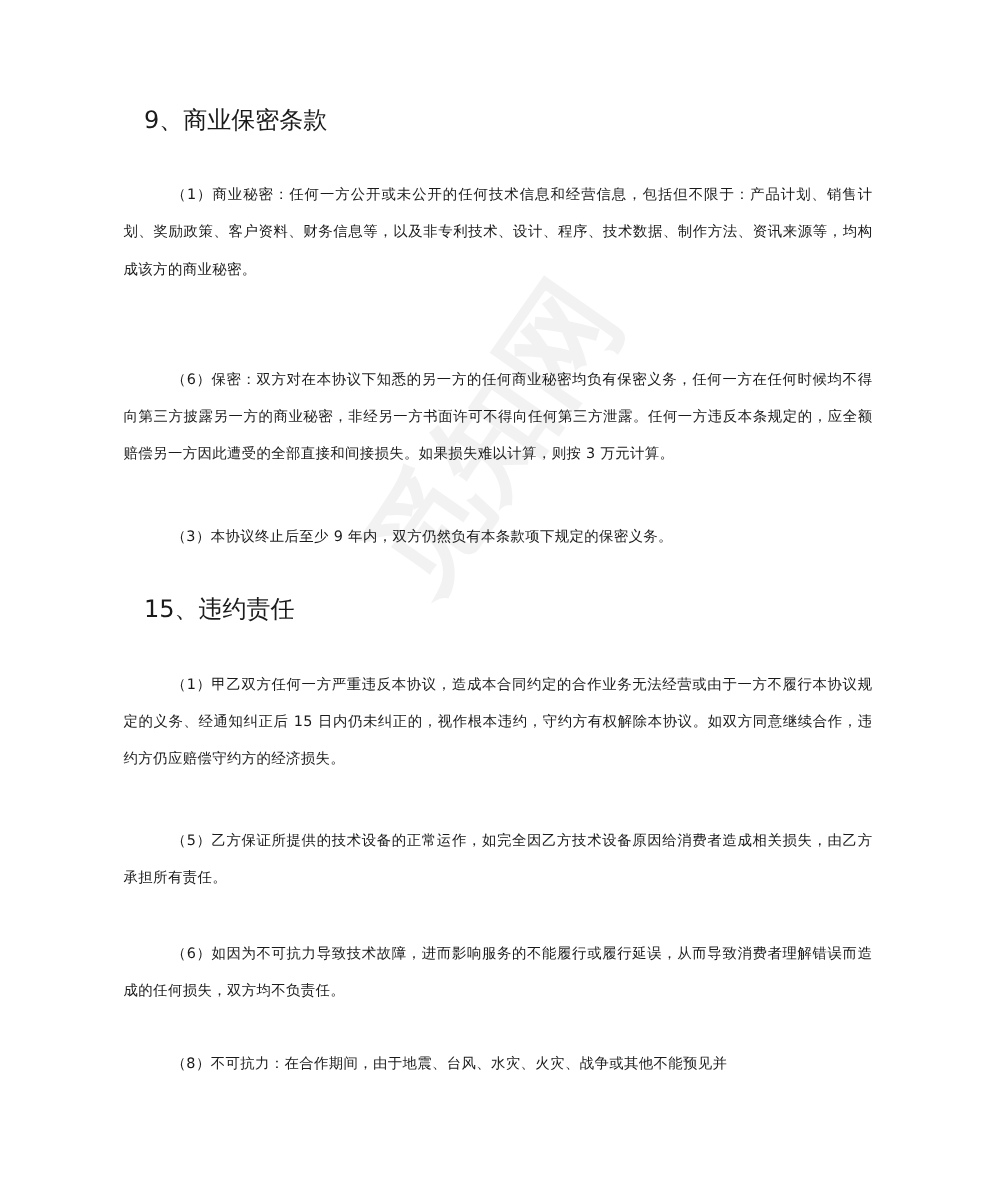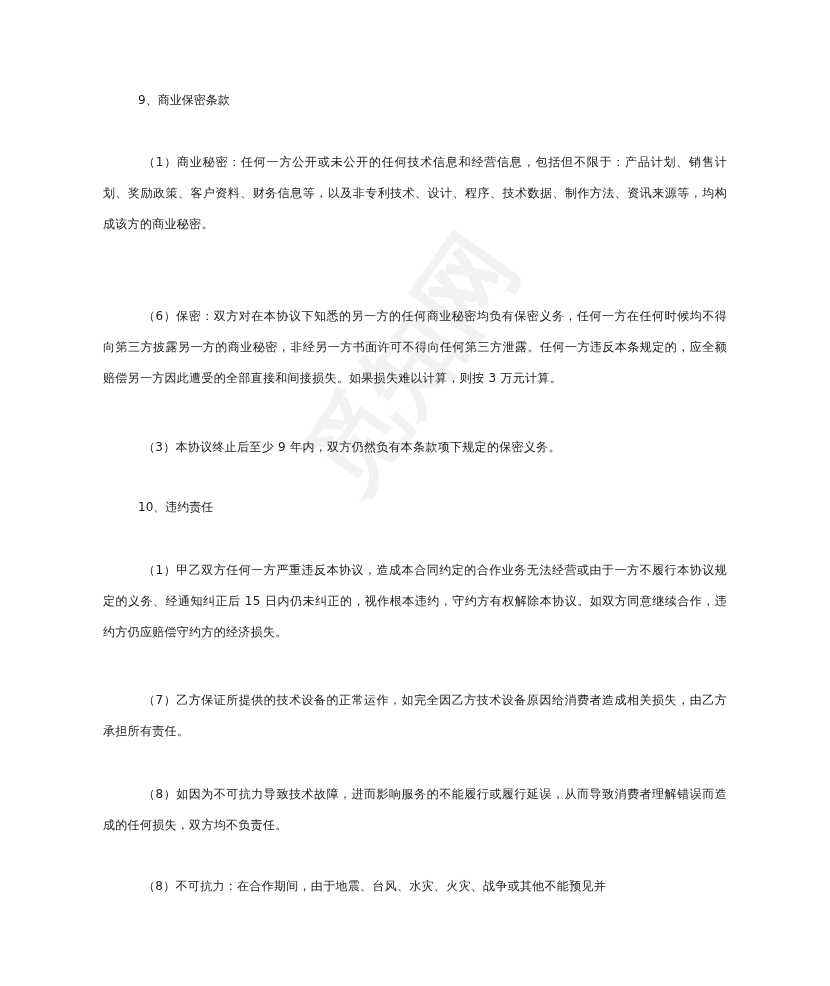--- a/index.html
+++ b/index.html
@@ -3,21 +3,21 @@
 <meta charset="utf-8">
 <style>
   html, body { margin: 0; padding: 0; }
   body {
     width: 830px; height: 986px; background: #ffffff; position: relative; overflow: hidden;
     font-family: "DejaVu Sans", "Liberation Sans", sans-serif;
     color: #1a1a1a;
   }
   .page { position: absolute; left: 103px; top: 0; width: 624px; }
   .heading {
-    position: absolute; left: 35px; font-size: 12px; line-height: 20px; white-space: nowrap;
+    position: absolute; left: 17px; font-size: 20px; line-height: 20px; white-space: nowrap;
   }
   .para {
     position: absolute; left: 0; width: 624px; font-size: 12px; line-height: 31px;
     text-indent: 40px; text-align: justify; letter-spacing: 0.3px;
   }
   .watermark {
     position: absolute; left: 270px; top: 300px; font-size: 95px; font-weight: bold;
     color: rgba(0,0,0,0.05); transform: rotate(-55deg); transform-origin: center;
     white-space: nowrap; pointer-events: none;
     font-family: "DejaVu Sans", sans-serif;
@@ -30,22 +30,22 @@
 
 <div class="page">
   <div class="heading" style="top:90px">9、商业保密条款</div>
 
   <div class="para" style="top:147px">（1）商业秘密：任何一方公开或未公开的任何技术信息和经营信息，包括但不限于：产品计划、销售计划、奖励政策、客户资料、财务信息等，以及非专利技术、设计、程序、技术数据、制作方法、资讯来源等，均构成该方的商业秘密。</div>
 
   <div class="para" style="top:301px">（6）保密：双方对在本协议下知悉的另一方的任何商业秘密均负有保密义务，任何一方在任何时候均不得向第三方披露另一方的商业秘密，非经另一方书面许可不得向任何第三方泄露。任何一方违反本条规定的，应全额赔偿另一方因此遭受的全部直接和间接损失。如果损失难以计算，则按 3 万元计算。</div>
 
   <div class="para" style="top:432px">（3）本协议终止后至少 9 年内，双方仍然负有本条款项下规定的保密义务。</div>
 
-  <div class="heading" style="top:497px">10、违约责任</div>
+  <div class="heading" style="top:497px">15、违约责任</div>
 
   <div class="para" style="top:555px">（1）甲乙双方任何一方严重违反本协议，造成本合同约定的合作业务无法经营或由于一方不履行本协议规定的义务、经通知纠正后 15 日内仍未纠正的，视作根本违约，守约方有权解除本协议。如双方同意继续合作，违约方仍应赔偿守约方的经济损失。</div>
 
-  <div class="para" style="top:685px">（7）乙方保证所提供的技术设备的正常运作，如完全因乙方技术设备原因给消费者造成相关损失，由乙方承担所有责任。</div>
+  <div class="para" style="top:685px">（5）乙方保证所提供的技术设备的正常运作，如完全因乙方技术设备原因给消费者造成相关损失，由乙方承担所有责任。</div>
 
-  <div class="para" style="top:779px">（8）如因为不可抗力导致技术故障，进而影响服务的不能履行或履行延误，从而导致消费者理解错误而造成的任何损失，双方均不负责任。</div>
+  <div class="para" style="top:779px">（6）如因为不可抗力导致技术故障，进而影响服务的不能履行或履行延误，从而导致消费者理解错误而造成的任何损失，双方均不负责任。</div>
 
   <div class="para" style="top:871px">（8）不可抗力：在合作期间，由于地震、台风、水灾、火灾、战争或其他不能预见并</div>
 </div>
 
 </body></html>

